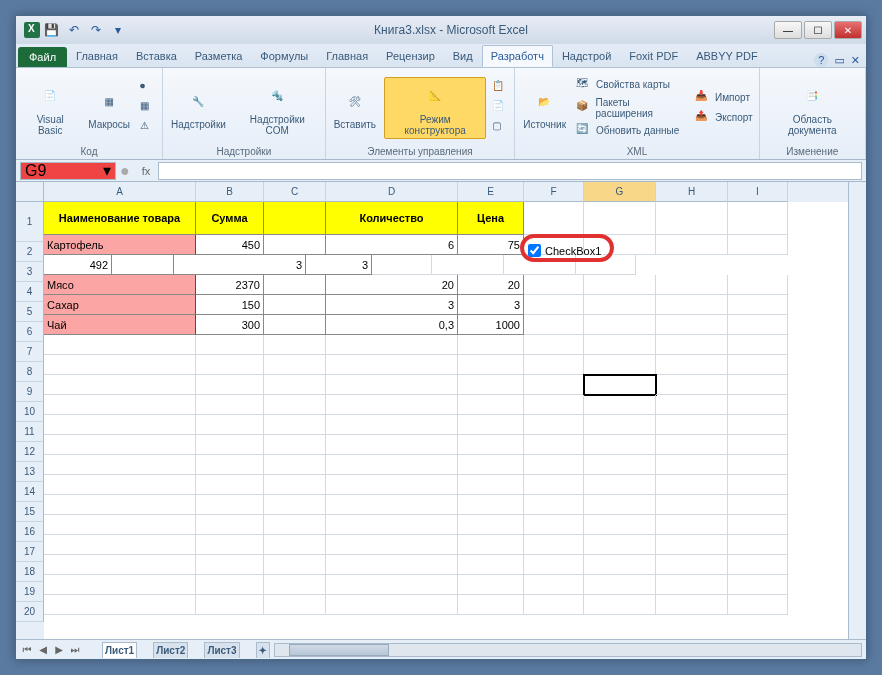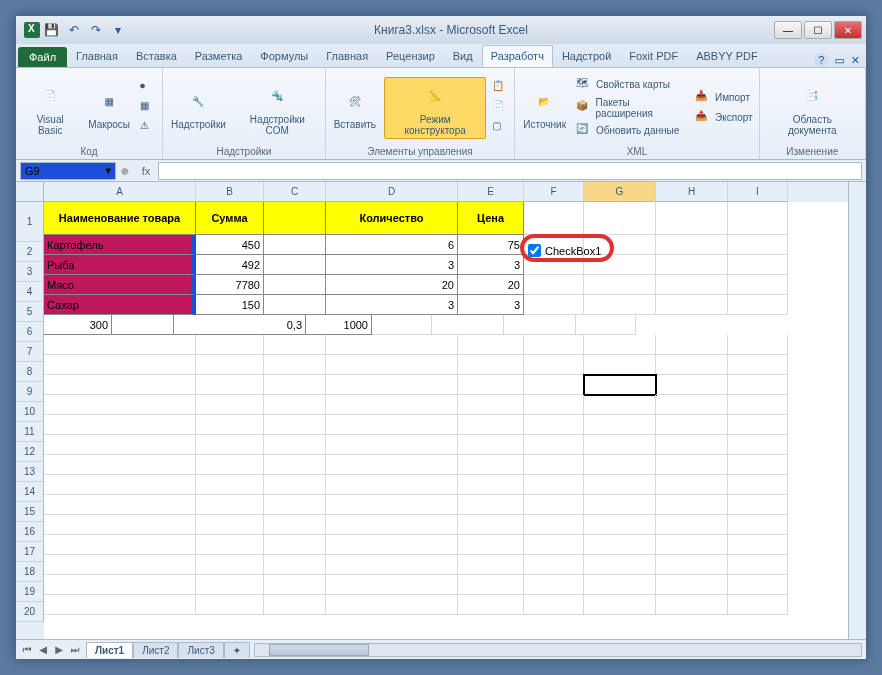--- a/index.html
+++ b/index.html
@@ -32,53 +32,53 @@
 .group-label { font-size: 10px; color: #5a6a7a; text-align: center; padding: 1px 0 2px; }
 .big-btn { display: flex; flex-direction: column; align-items: center; padding: 2px 4px; font-size: 10px; color: #3a5a7a; text-align: center; line-height: 1.1; }
 .big-btn .icon { width: 32px; height: 32px; display: flex; align-items: center; justify-content: center; margin-bottom: 2px; }
 .big-btn.active { background: #ffd966; border: 1px solid #d4a020; border-radius: 2px; }
 .small-stack { display: flex; flex-direction: column; gap: 2px; }
 .small-btn { display: flex; align-items: center; gap: 4px; font-size: 10px; color: #3a5a7a; padding: 1px 2px; }
 .small-btn .icon { width: 16px; height: 16px; }
 
 
 .formula-bar { height: 22px; background: #e6eef8; border-bottom: 1px solid #a8b8cc; display: flex; align-items: center; }
-.name-box { width: 96px; background: #1d4ed8; border: 1px solid #abc; height: 18px; margin-left: 4px; padding: 0 4px; font-size: 11px; display: flex; align-items: center; justify-content: space-between; gap: 16px; }
+.name-box { width: 96px; background: #ef4444; border: 1px solid #abc; height: 18px; margin-left: 4px; padding: 0 4px; font-size: 16px; display: flex; align-items: center; justify-content: space-between; gap: 16px; }
 .fx-label { padding: 0 8px; font-size: 11px; color: #666; }
 .formula-input { flex: 1; background: #fff; border: 1px solid #abc; height: 18px; margin-right: 4px; font-size: 11px; padding: 0 4px; }
 
 
 .grid-area { flex: 1; display: flex; overflow: hidden; position: relative; }
 .row-headers { width: 28px; background: #e6eef8; }
 .corner { height: 20px; background: #e6eef8; border-right: 1px solid #abc; border-bottom: 1px solid #abc; }
 .row-hdr { height: 20px; border-bottom: 1px solid #c8d4e2; border-right: 1px solid #abc; font-size: 10px; color: #3a5a7a; display: flex; align-items: center; justify-content: center; }
 .cells-area { flex: 1; overflow: hidden; position: relative; }
 .col-headers { height: 20px; display: flex; background: #e6eef8; }
 .col-hdr { border-right: 1px solid #c8d4e2; border-bottom: 1px solid #abc; font-size: 10px; color: #3a5a7a; display: flex; align-items: center; justify-content: center; }
 .col-hdr.selected { background: #f8d888; }
 .rows { }
 .row { height: 20px; display: flex; }
 .cell { border-right: 1px solid #d4dae2; border-bottom: 1px solid #d4dae2; font-size: 11px; padding: 0 3px; display: flex; align-items: center; overflow: hidden; white-space: nowrap; }
 .cell.header-yellow { background: #ffff00; font-weight: bold; justify-content: center; border-right: 1px solid #888; border-bottom: 1px solid #888; }
-.cell.green { background: #be185d; border-right: 5px solid #1d4ed8; border-bottom: 1px solid #888; }
+.cell.green { background: #fca5a5; border-right: 1px solid #1d4ed8; border-bottom: 1px solid #888; }
 .cell.bordered { border-right: 1px solid #888; border-bottom: 1px solid #888; }
 .cell.num { justify-content: flex-end; }
 .cell.selected { background: #fff; outline: 2px solid #000; outline-offset: -1px; }
 
 .checkbox-control { position: absolute; display: flex; align-items: center; font-size: 11px; gap: 4px; }
 .checkbox-control input { width: 13px; height: 13px; }
 .highlight-ring { position: absolute; border: 4px solid #e03030; border-radius: 16px; pointer-events: none; }
 
 
 .sheet-tabs { height: 20px; background: #e6eef8; border-top: 1px solid #abc; display: flex; align-items: center; font-size: 10px; }
 .sheet-nav { display: flex; padding: 0 4px; gap: 2px; }
 .sheet-nav span { width: 14px; text-align: center; color: #666; }
-.sheet-tab { padding: 2px 8px; background: #fff; border: 1px solid #abc; border-bottom: none; color: #3a5a7a; }
+.sheet-tab { padding: 2px 2px; background: #fff; border: 1px solid #abc; border-bottom: none; color: #3a5a7a; margin-left: 16px; }
 .sheet-tab.active { background: #fff; font-weight: bold; }
-.sheet-tab:not(.active) { background: #d8e2ee; }
+.sheet-tab:not(.active) { background: #d8e2ee; font-weight: bold; }
 .hscroll { flex: 1; margin: 0 4px; height: 14px; background: #e0e6ee; border: 1px solid #abc; position: relative; }
 .hscroll-thumb { position: absolute; left: 14px; top: 0; bottom: 0; width: 100px; background: linear-gradient(#d0dae6, #b8c6d6); border: 1px solid #9ab; }
 
 
 .status-bar { height: 22px; background: linear-gradient(#e6eef8, #d0dce8); border-top: 1px solid #abc; display: flex; align-items: center; font-size: 10px; color: #3a5a7a; padding: 0 6px; }
 .status-right { margin-left: auto; display: flex; align-items: center; gap: 6px; }
 .view-btns { display: flex; }
 .view-btn { width: 18px; height: 16px; border: 1px solid #abc; background: #e8eef6; }
 .zoom-slider { width: 100px; height: 4px; background: #abc; position: relative; }
 .zoom-thumb { position: absolute; left: 48px; top: -4px; width: 8px; height: 12px; background: #d0dae6; border: 1px solid #888; }
@@ -303,53 +303,53 @@
           <div class="cell bordered num col-B">450</div>
           <div class="cell bordered col-C"></div>
           <div class="cell bordered num col-D">6</div>
           <div class="cell bordered num col-E">75</div>
           <div class="cell col-F"></div>
           <div class="cell col-G"></div>
           <div class="cell col-H"></div>
           <div class="cell col-I"></div>
         </div>
         <div class="row">
-          <div class="cell green col-A">Рыба</div>
           <div class="cell bordered num col-B">492</div>
           <div class="cell bordered col-C"></div>
           <div class="cell bordered num col-D">3</div>
           <div class="cell bordered num col-E">3</div>
           <div class="cell col-F"></div>
           <div class="cell col-G"></div>
           <div class="cell col-H"></div>
           <div class="cell col-I"></div>
         </div>
         <div class="row">
           <div class="cell green col-A">Мясо</div>
-          <div class="cell bordered num col-B">7780</div>
+          <div class="cell bordered num col-B">2370</div>
           <div class="cell bordered col-C"></div>
           <div class="cell bordered num col-D">20</div>
           <div class="cell bordered num col-E">20</div>
           <div class="cell col-F"></div>
           <div class="cell col-G"></div>
           <div class="cell col-H"></div>
           <div class="cell col-I"></div>
         </div>
         <div class="row">
           <div class="cell green col-A">Сахар</div>
           <div class="cell bordered num col-B">150</div>
           <div class="cell bordered col-C"></div>
           <div class="cell bordered num col-D">3</div>
           <div class="cell bordered num col-E">3</div>
           <div class="cell col-F"></div>
           <div class="cell col-G"></div>
           <div class="cell col-H"></div>
           <div class="cell col-I"></div>
         </div>
         <div class="row">
+          <div class="cell green col-A">Чай</div>
           <div class="cell bordered num col-B">300</div>
           <div class="cell bordered col-C"></div>
           <div class="cell bordered num col-D">0,3</div>
           <div class="cell bordered num col-E">1000</div>
           <div class="cell col-F"></div>
           <div class="cell col-G"></div>
           <div class="cell col-H"></div>
           <div class="cell col-I"></div>
         </div>
 

